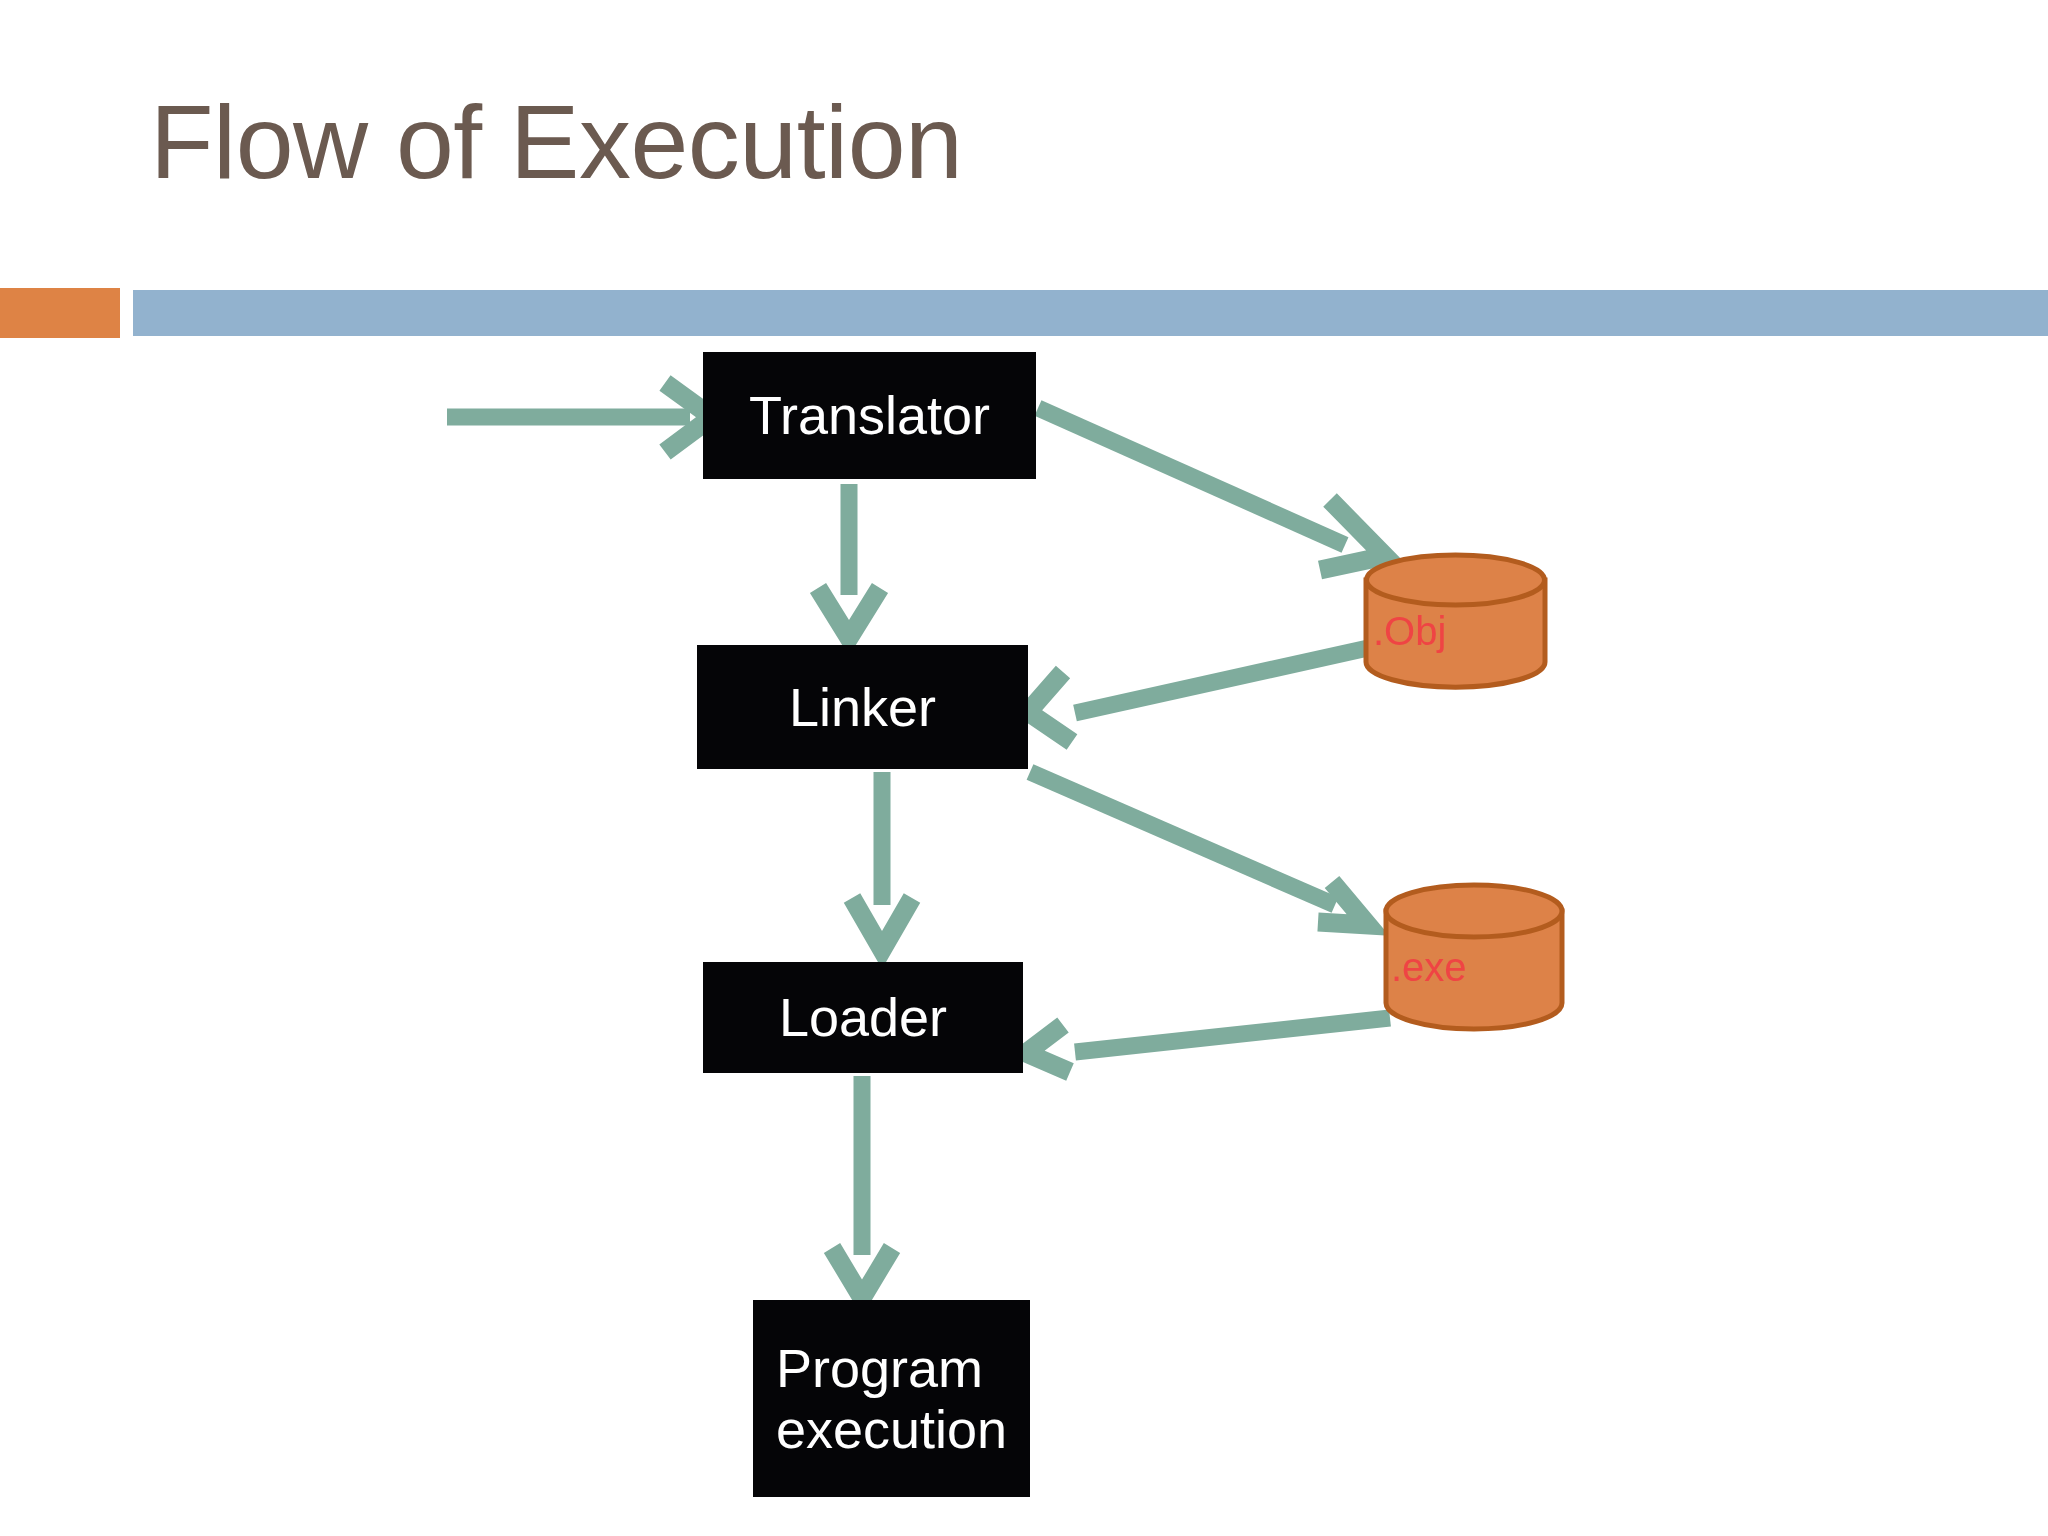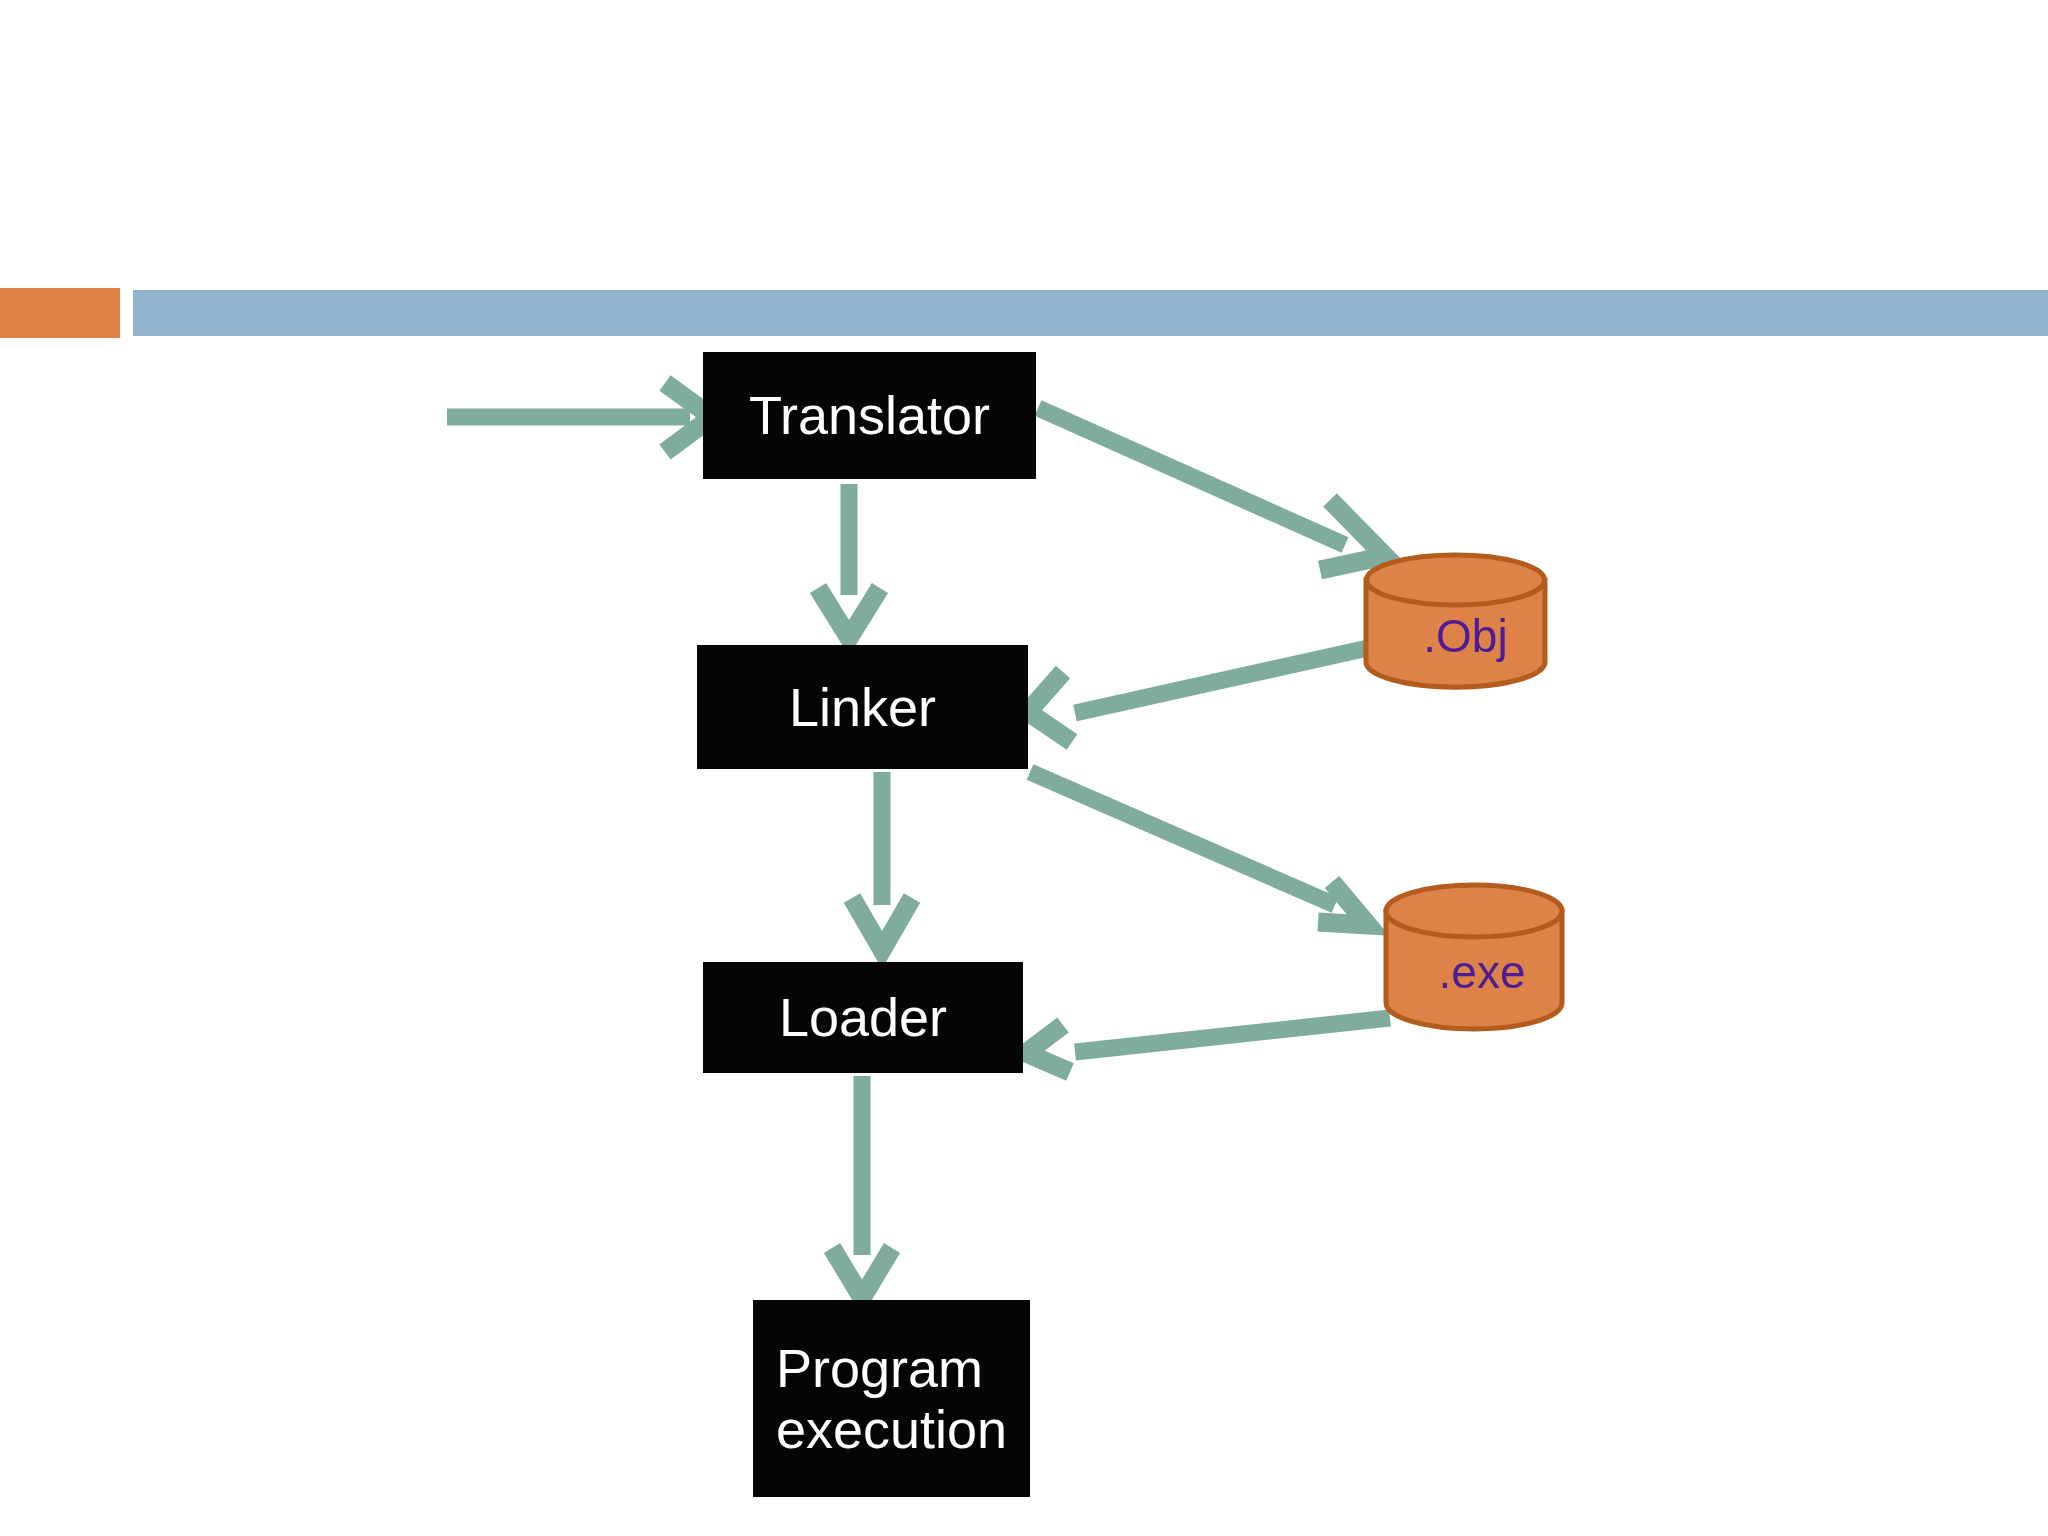--- a/index.html
+++ b/index.html
@@ -69,23 +69,22 @@
 
   
   .cyl {
     position: absolute;
   }
   .cyl svg { display: block; overflow: visible; }
   .cyl-label {
     position: absolute;
     left: 0;
     width: 100%;
-    text-align: center;
-    color: #4c1d95;
-    font-size: 46px;
+    color: #ef4444;
+    font-size: 40px;
     font-weight: 400;
     pointer-events: none;
   }
   #cyl-obj  { left: 1363px; top: 553px; width: 185px; height: 136px; }
   #cyl-obj .cyl-label { top: 56px; left: 10px; }
   #cyl-exe  { left: 1383px; top: 883px; width: 182px; height: 150px; }
   #cyl-exe .cyl-label { top: 62px; left: 8px; }
 
   
   #arrows {
@@ -95,20 +94,21 @@
     width: 2048px;
     height: 1536px;
     pointer-events: none;
   }
 </style>
 </head>
 <body>
 
 <div id="slide">
 
+  <div id="slide-title">Flow of Execution</div>
 
   <div class="accent-orange"></div>
   <div class="accent-blue"></div>
 
   <svg id="arrows" viewBox="0 0 2048 1536" xmlns="http://www.w3.org/2000/svg">
     <g stroke="#7FAC9D" stroke-width="17" fill="none" stroke-linecap="butt">
 
       <g>
         <line x1="447" y1="417" x2="690" y2="417"></line>
         <polyline points="665,383 712,417 665,452" stroke-width="19"></polyline>

